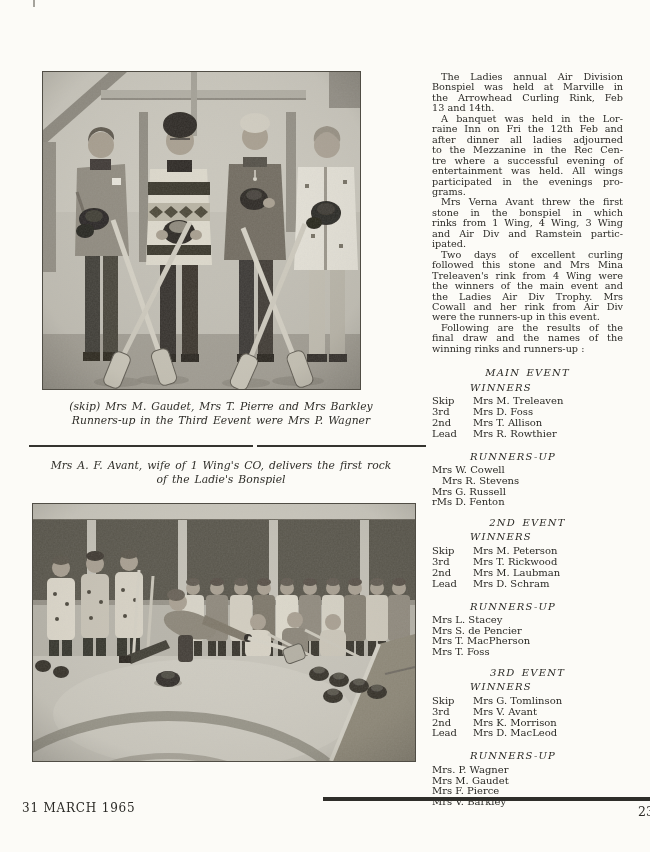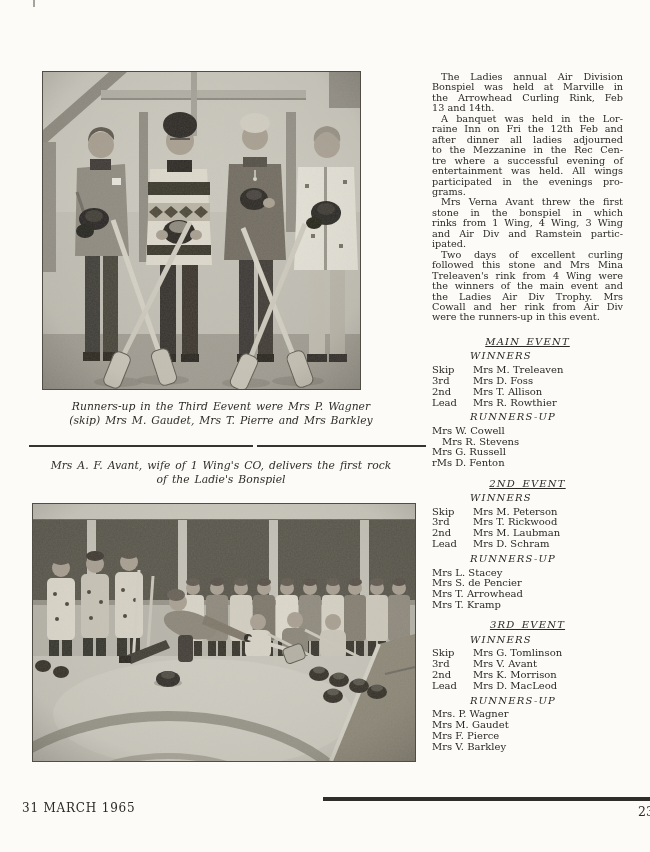--- a/index.html
+++ b/index.html
@@ -32,24 +32,24 @@
   .right-col{position:absolute;left:432px;top:70px;width:191px;padding-top:2px;
              font-size:9.7px;line-height:10.45px;color:#2b2a26;}
   .para{margin:0;}
   .para .rc-line{text-align:justify;text-align-last:justify;white-space:normal;}
   .para .rc-line:first-child{text-indent:9px;}
   .para .rc-line:last-child{text-align-last:left;}
 
   .event-sec{margin-top:10px;}
   .event-sec.first{margin-top:14px;}
   .event-title{font-style:italic;font-size:10px;text-align:center;
-               letter-spacing:1.2px;word-spacing:2px;margin-bottom:4px;color:#2a2925;text-decoration:underline;}
+               letter-spacing:1.2px;word-spacing:2px;margin-bottom:4px;color:#2a2925;}
   .sub-label{font-style:italic;font-size:10px;letter-spacing:1.2px;
              padding-left:38px;margin-bottom:3px;color:#2a2925;}
-  .sub-label.ru{margin-top:4px;}
+  .sub-label.ru{margin-top:12px;}
   .win-row{display:flex;font-size:10px;line-height:10.9px;align-items:center;}
   .win-row .pos{width:41px;flex:none;}
   .win-row .wname{flex:1;}
   .runners .runner-line{font-size:10px;line-height:10.7px;}
   .event-sec.e0 .runners .runner-line:nth-child(2){padding-left:10px;}
 
   .footer-date{position:absolute;left:22px;top:801px;font-size:12px;
                letter-spacing:0.8px;color:#2b2a26;}
   .bottom-rule{position:absolute;left:323px;top:797px;width:327px;height:4px;background:#2f2e2a;}
   .page-number{position:absolute;left:628px;top:804px;width:36px;text-align:center;
@@ -176,22 +176,22 @@
         <g transform="rotate(24 201 300)">
             <rect x="192" y="282" width="18" height="36" rx="6" fill="#ccc8bb" stroke="#5e5a51"></rect>
           </g>
       </g>
       <rect width="317" height="317" fill="url(#vig1)"></rect>
       <rect width="317" height="317" filter="url(#g1)" opacity="0.32"></rect>
     </svg>
   </figure>
 
   <div class="caption caption1">
+      <div class="cap-line">(skip) Mrs M. Gaudet, Mrs T. Pierre and Mrs Barkley</div>
       <div class="cap-line">Runners-up in the Third Eevent were Mrs P. Wagner</div>
-      <div class="cap-line">(skip) Mrs M. Gaudet, Mrs T. Pierre and Mrs Barkley</div>
     </div>
 
   <div class="rule rule-a"></div>
   <div class="rule rule-b"></div>
 
   <div class="caption caption2">
       <div class="cap-line">Mrs A. F. Avant, wife of 1 Wing's CO, delivers the first rock</div>
       <div class="cap-line">of the Ladie's Bonspiel</div>
     </div>
 
@@ -388,20 +388,25 @@
       </div>
     <div class="para">
         <div class="rc-line">Two days of excellent curling</div>
         <div class="rc-line">followed this stone and Mrs Mina</div>
         <div class="rc-line">Treleaven's rink from 4 Wing were</div>
         <div class="rc-line">the winners of the main event and</div>
         <div class="rc-line">the Ladies Air Div Trophy. Mrs</div>
         <div class="rc-line">Cowall and her rink from Air Div</div>
         <div class="rc-line">were the runners-up in this event.</div>
       </div>
+    <div class="para">
+        <div class="rc-line">Following are the results of the</div>
+        <div class="rc-line">final draw and the names of the</div>
+        <div class="rc-line">winning rinks and runners-up :</div>
+      </div>
 
     <section class="event-sec first e0">
       <div class="event-title">MAIN EVENT</div>
       <div class="sub-label">WINNERS</div>
       <div class="win-row">
         <span class="pos">Skip</span>
         <span class="wname">Mrs M. Treleaven</span>
       </div>
       <div class="win-row">
         <span class="pos">3rd</span>
@@ -440,22 +445,22 @@
         <span class="wname">Mrs M. Laubman</span>
       </div>
       <div class="win-row">
         <span class="pos">Lead</span>
         <span class="wname">Mrs D. Schram</span>
       </div>
       <div class="sub-label ru">RUNNERS-UP</div>
       <div class="runners">
           <div class="runner-line">Mrs L. Stacey</div>
           <div class="runner-line">Mrs S. de Pencier</div>
-          <div class="runner-line">Mrs T. Arrowhead</div>
-          <div class="runner-line">Mrs T. Kramp</div>
+          <div class="runner-line">Mrs T. MacPherson</div>
+          <div class="runner-line">Mrs T. Foss</div>
         </div>
     </section>
 
     <section class="event-sec e2">
       <div class="event-title">3RD EVENT</div>
       <div class="sub-label">WINNERS</div>
       <div class="win-row">
         <span class="pos">Skip</span>
         <span class="wname">Mrs G. Tomlinson</span>
       </div>

